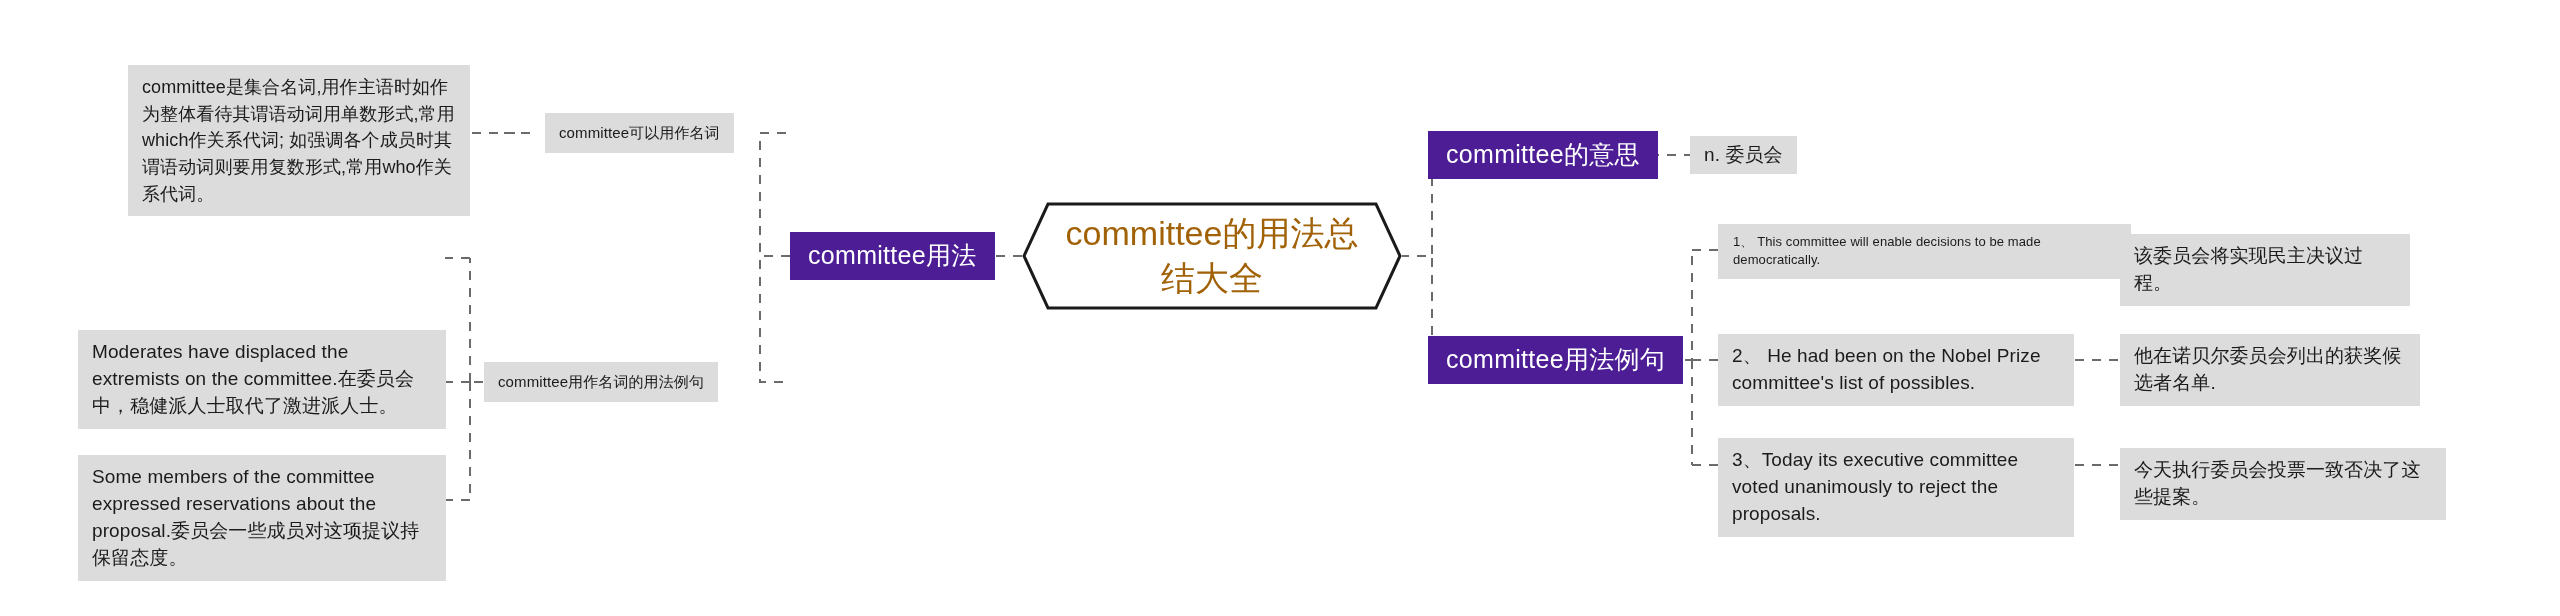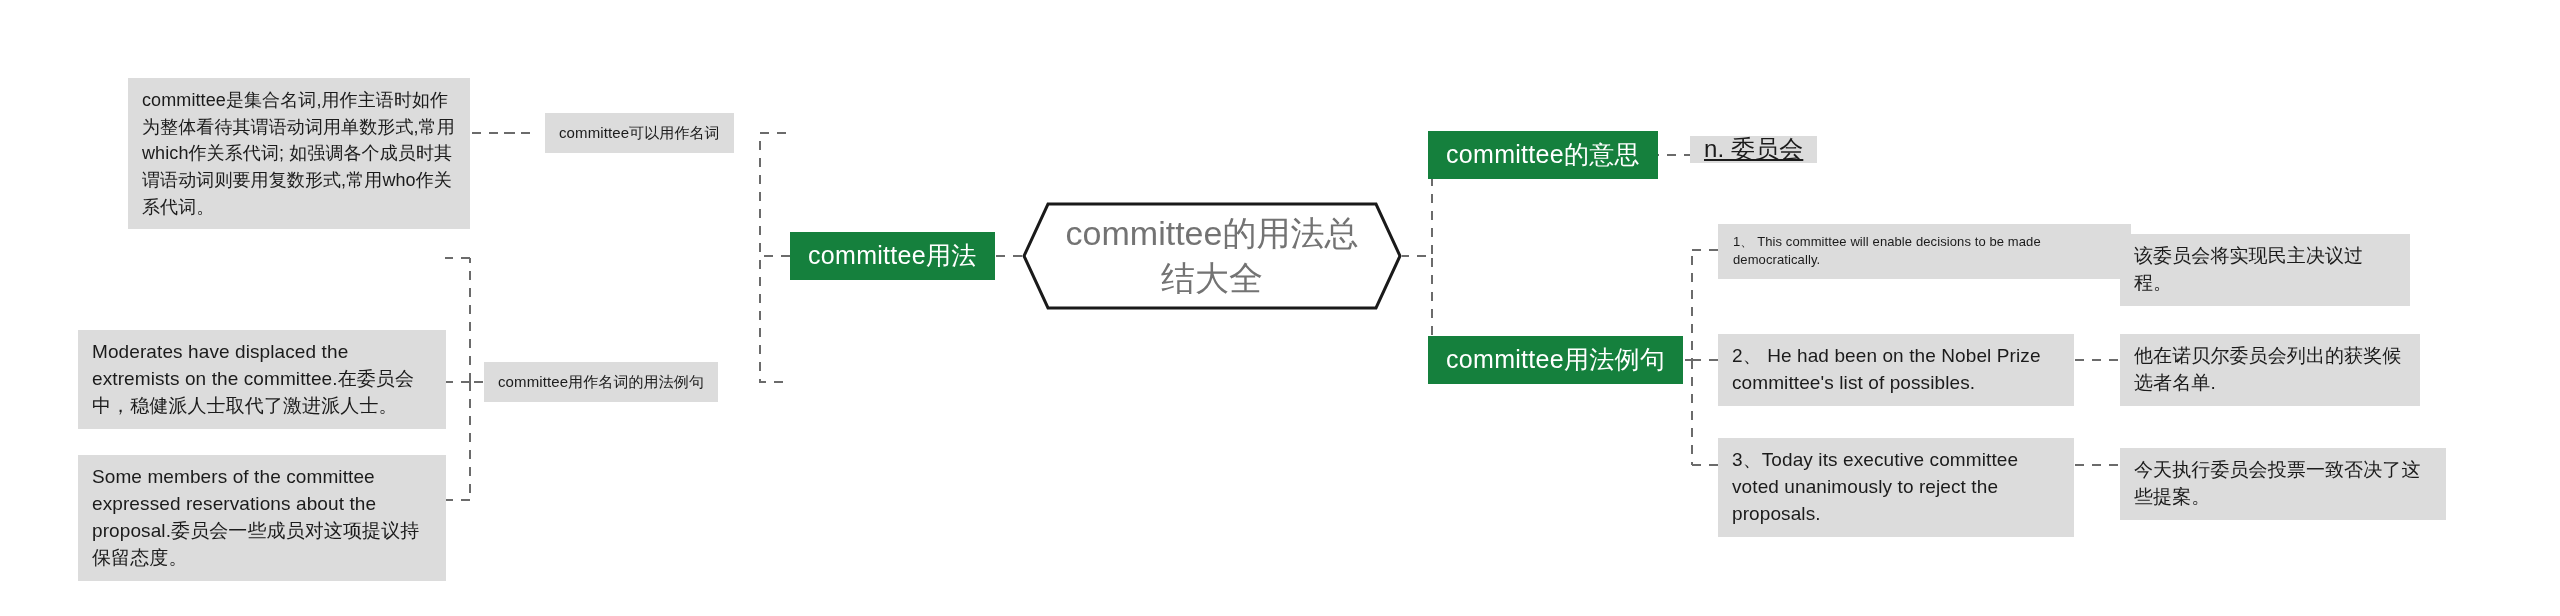--- a/index.html
+++ b/index.html
@@ -38,21 +38,21 @@
   
   .leaf {
     background: #dcdcdc;
     color: #1b1b1b;
     padding: 9px 14px;
     font-size: 15px;
     letter-spacing: .1px;
   }
   
   .branch {
-    background: #15803d;
+    background: #4c1d95;
     color: #ffffff;
     padding: 11px 18px;
     font-size: 25px;
     letter-spacing: .3px;
   }
   
   .root {
     position: absolute;
     box-sizing: border-box;
     background: #ffffff;
@@ -62,21 +62,21 @@
     left: 0;
     top: 0;
     width: 100%;
     height: 100%;
     display: flex;
     align-items: center;
     justify-content: center;
     text-align: center;
     font-size: 34px;
     line-height: 1.32;
-    color: #737373;
+    color: #a16207;
     padding: 0 40px;
     box-sizing: border-box;
   }
   .root svg {
     position: absolute;
     left: 0;
     top: 0;
     overflow: visible;
   }
 </style>
@@ -124,21 +124,21 @@
     </g>
   </svg>
 
   <div class="root" style="left:1022px; top:202px; width:380px; height:108px;">
     <svg width="380" height="108" viewBox="0 0 380 108">
       <path d="M26,2 L354,2 L378,54 L354,106 L26,106 L2,54 Z" fill="#ffffff" stroke="#1a1a1a" stroke-width="3" stroke-linejoin="miter"></path>
     </svg>
     <div class="rootlabel">committee的用法总结大全</div>
   </div>
 
-  <div class="node leaf" style="left:128px; top:78px; width:342px; font-size:18px; line-height:1.48;">
+  <div class="node leaf" style="left:128px; top:65px; width:342px; font-size:18px; line-height:1.48;">
     <span>committee是集合名词,用作主语时如作为整体看待其谓语动词用单数形式,常用which作关系代词; 如强调各个成员时其谓语动词则要用复数形式,常用who作关系代词。</span>
   </div>
 
   <div class="node leaf" style="left:545px; top:113px; height:40px;">
     <span>committee可以用作名词</span>
   </div>
 
   <div class="node branch" style="left:790px; top:232px; height:48px;">
     <span>committee用法</span>
   </div>
@@ -153,21 +153,21 @@
   </div>
 
   <div class="node leaf" style="left:78px; top:455px; width:368px; font-size:19px;align-items:flex-end;">
     <span>Some members of the committee expressed reservations about the proposal.委员会一些成员对这项提议持保留态度。</span>
   </div>
 
   <div class="node branch" style="left:1428px; top:131px; height:48px;">
     <span>committee的意思</span>
   </div>
 
-  <div class="node leaf" style="left:1690px; top:136px; height:27px; font-size:24px;text-decoration:underline;">
+  <div class="node leaf" style="left:1690px; top:136px; height:38px; font-size:19px;">
     <span>n. 委员会</span>
   </div>
 
   <div class="node branch" style="left:1428px; top:336px; height:48px;">
     <span>committee用法例句</span>
   </div>
 
   <div class="node leaf" style="left:1718px; top:224px; width:413px; font-size:13px;padding-left:15px;">
     <span>1、 This committee will enable decisions to be made democratically.</span>
   </div>

